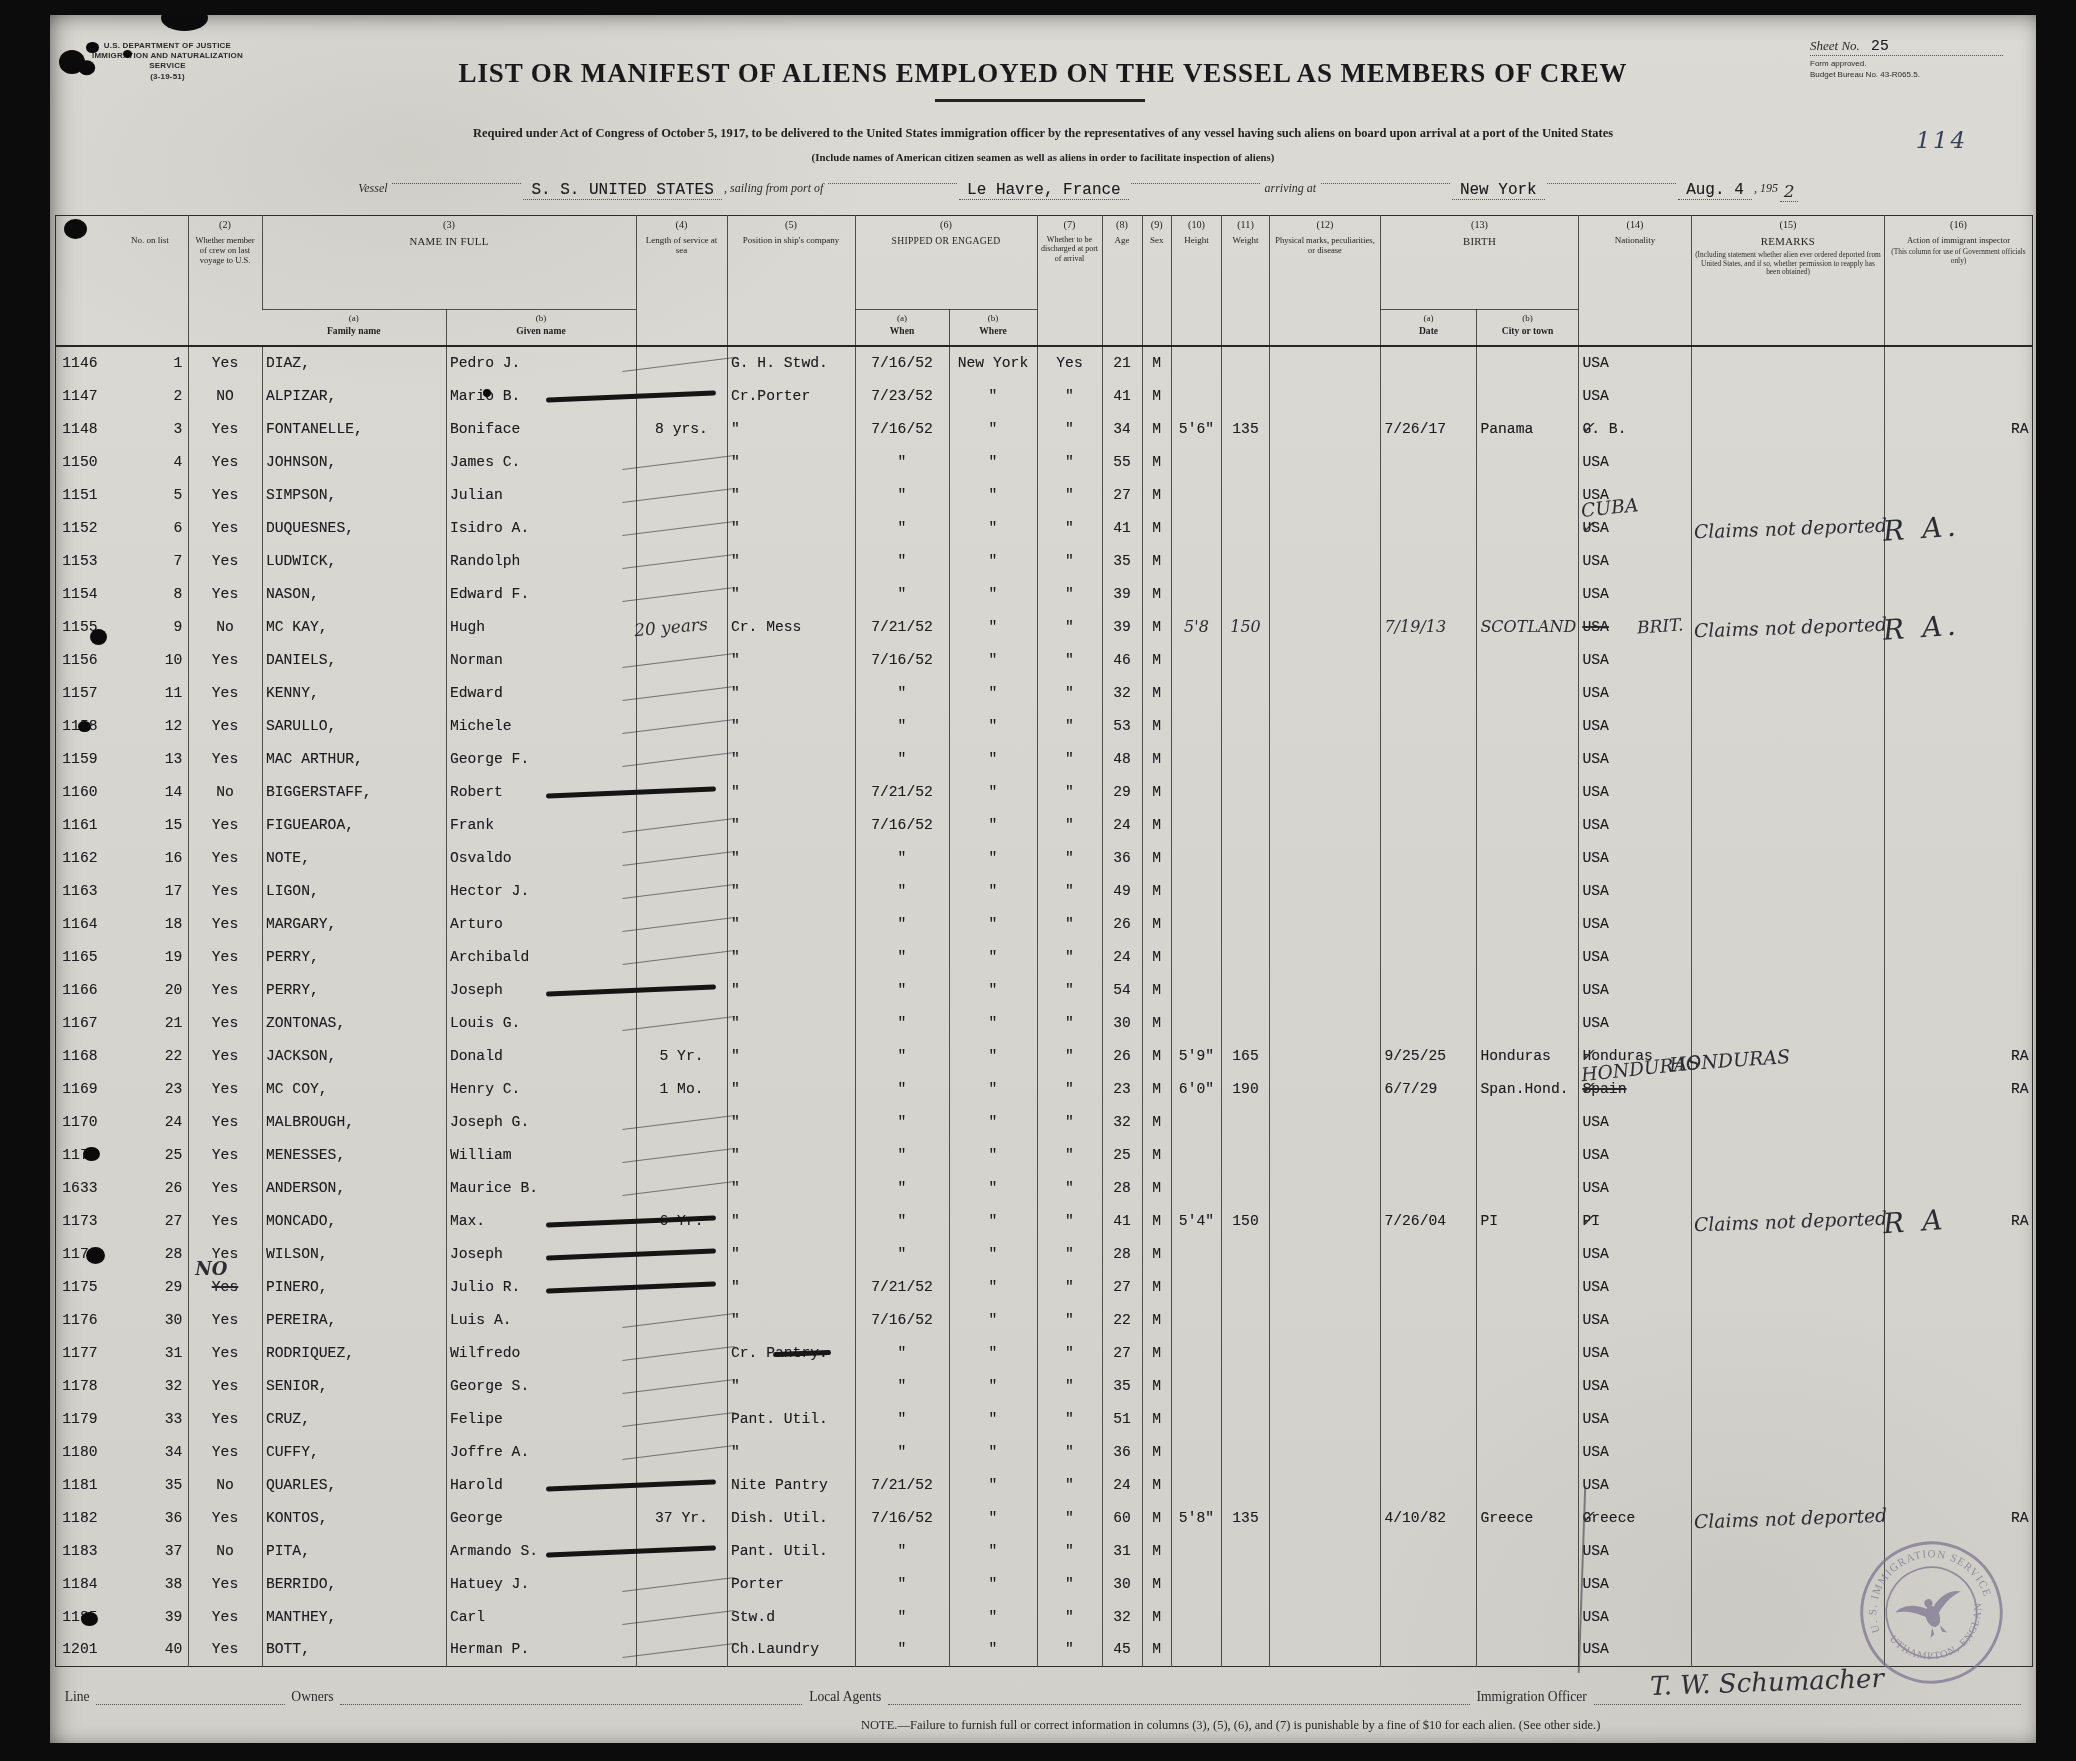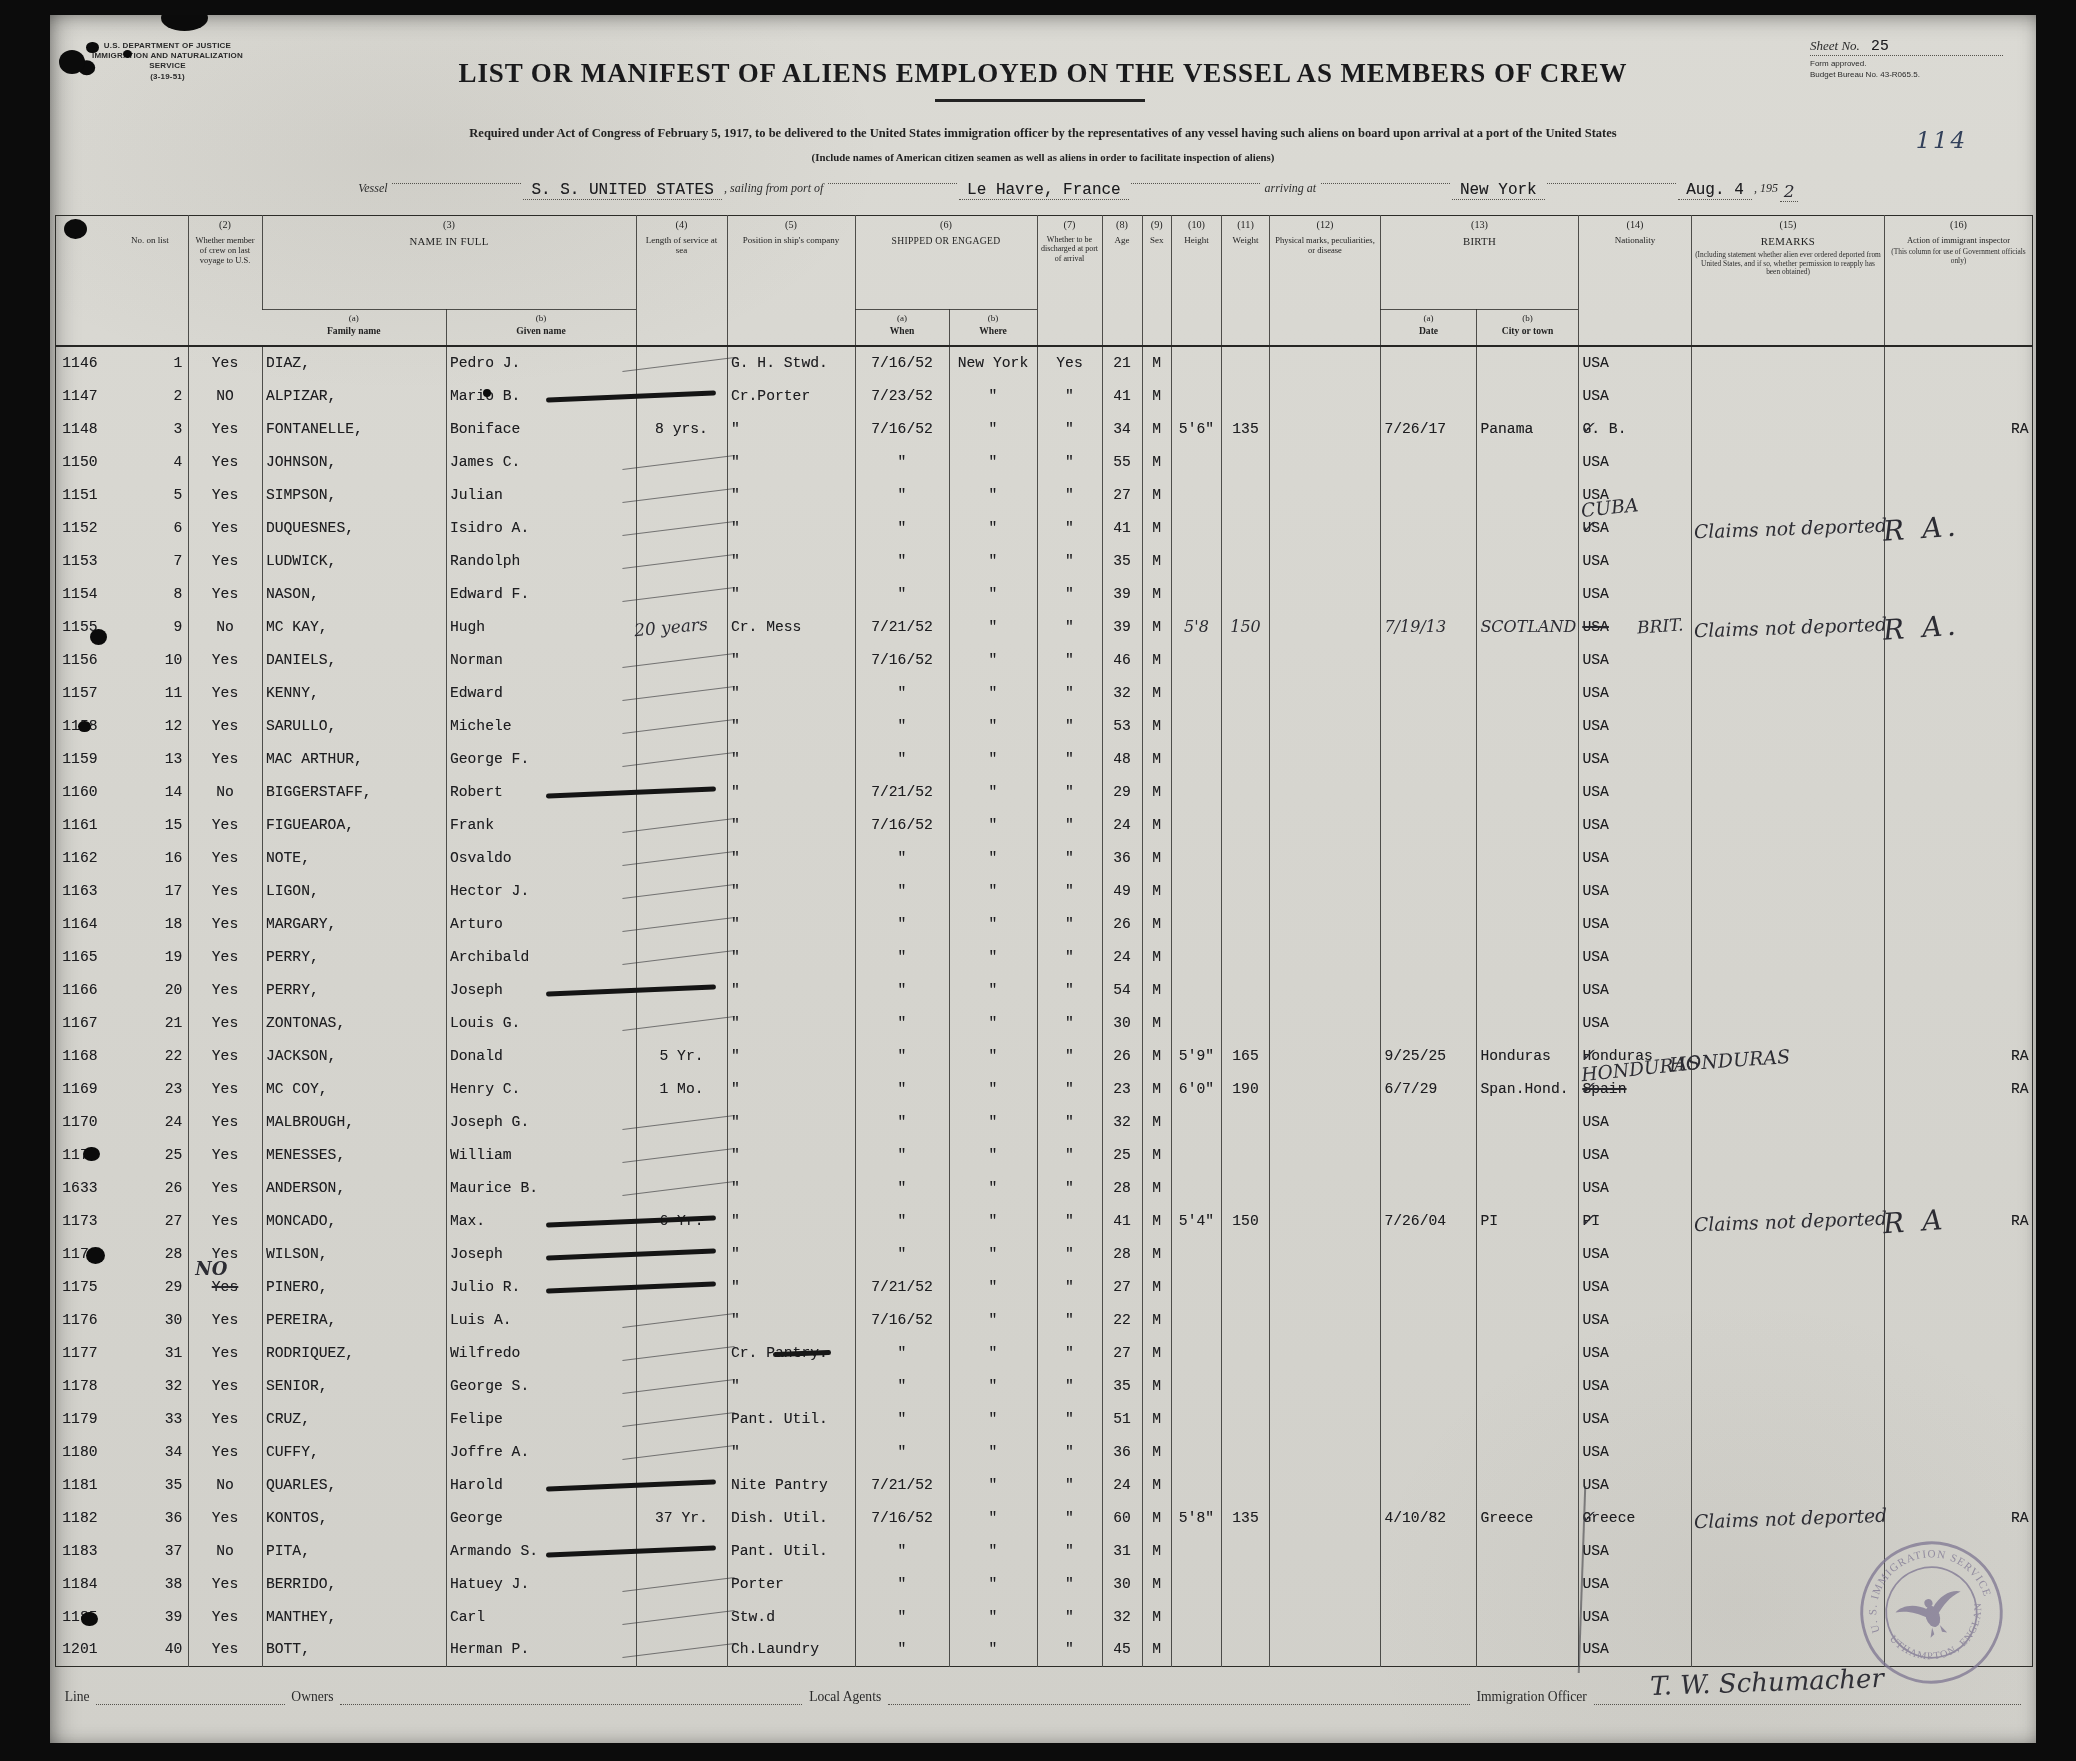--- a/index.html
+++ b/index.html
@@ -134,21 +134,21 @@
 <div class="paper">
 
   <div class="agency">
     <div>U.S. DEPARTMENT OF JUSTICE</div>
     <div>IMMIGRATION AND NATURALIZATION SERVICE</div>
     <div>(3-19-51)</div>
   </div>
 
   <div class="doc-title">LIST OR MANIFEST OF ALIENS EMPLOYED ON THE VESSEL AS MEMBERS OF CREW</div>
   <div class="title-rule"></div>
-  <div class="required">Required under Act of Congress of February 5, 1917, to be delivered to the United States immigration officer by the representatives of any vessel having such aliens on board upon arrival at a port of the United States</div>
+  <div class="required">Required under Act of Congress of October 5, 1917, to be delivered to the United States immigration officer by the representatives of any vessel having such aliens on board upon arrival at a port of the United States</div>
   <div class="include">(Include names of American citizen seamen as well as aliens in order to facilitate inspection of aliens)</div>
 
   <div class="sheetblock">
     <div class="sheetline">
       <span>Sheet No.</span>
       <span class="typed">25</span>
     </div>
     <div class="approved">
       <div>Form approved.</div>
       <div>Budget Bureau No. 43-R065.5.</div>
@@ -1273,20 +1273,21 @@
     <span class="flab">Line</span>
     <span class="dots d1"></span>
     <span class="flab">Owners</span>
     <span class="dots d2"></span>
     <span class="flab">Local Agents</span>
     <span class="dots d3"></span>
     <span class="flab">Immigration Officer</span>
     <span class="dots d4"></span>
   </div>
   <div class="signature hand">T. W. Schumacher</div>
+  <div class="note">NOTE.—Failure to furnish full or correct information in columns (3), (5), (6), and (7) is punishable by a fine of $10 for each alien.  (See other side.)</div>
 
   <div class="penline"></div>
 
   <div class="seal">
     <svg viewBox="0 0 250 250" width="145" height="145">
       <defs>
         <path id="arcT" d="M 30 125 A 95 95 0 0 1 220 125"></path>
         <path id="arcB" d="M 40 140 A 88 88 0 0 0 210 140"></path>
       </defs>
       <circle cx="125" cy="125" r="120" fill="none" stroke="#7b7390" stroke-width="5"></circle>

